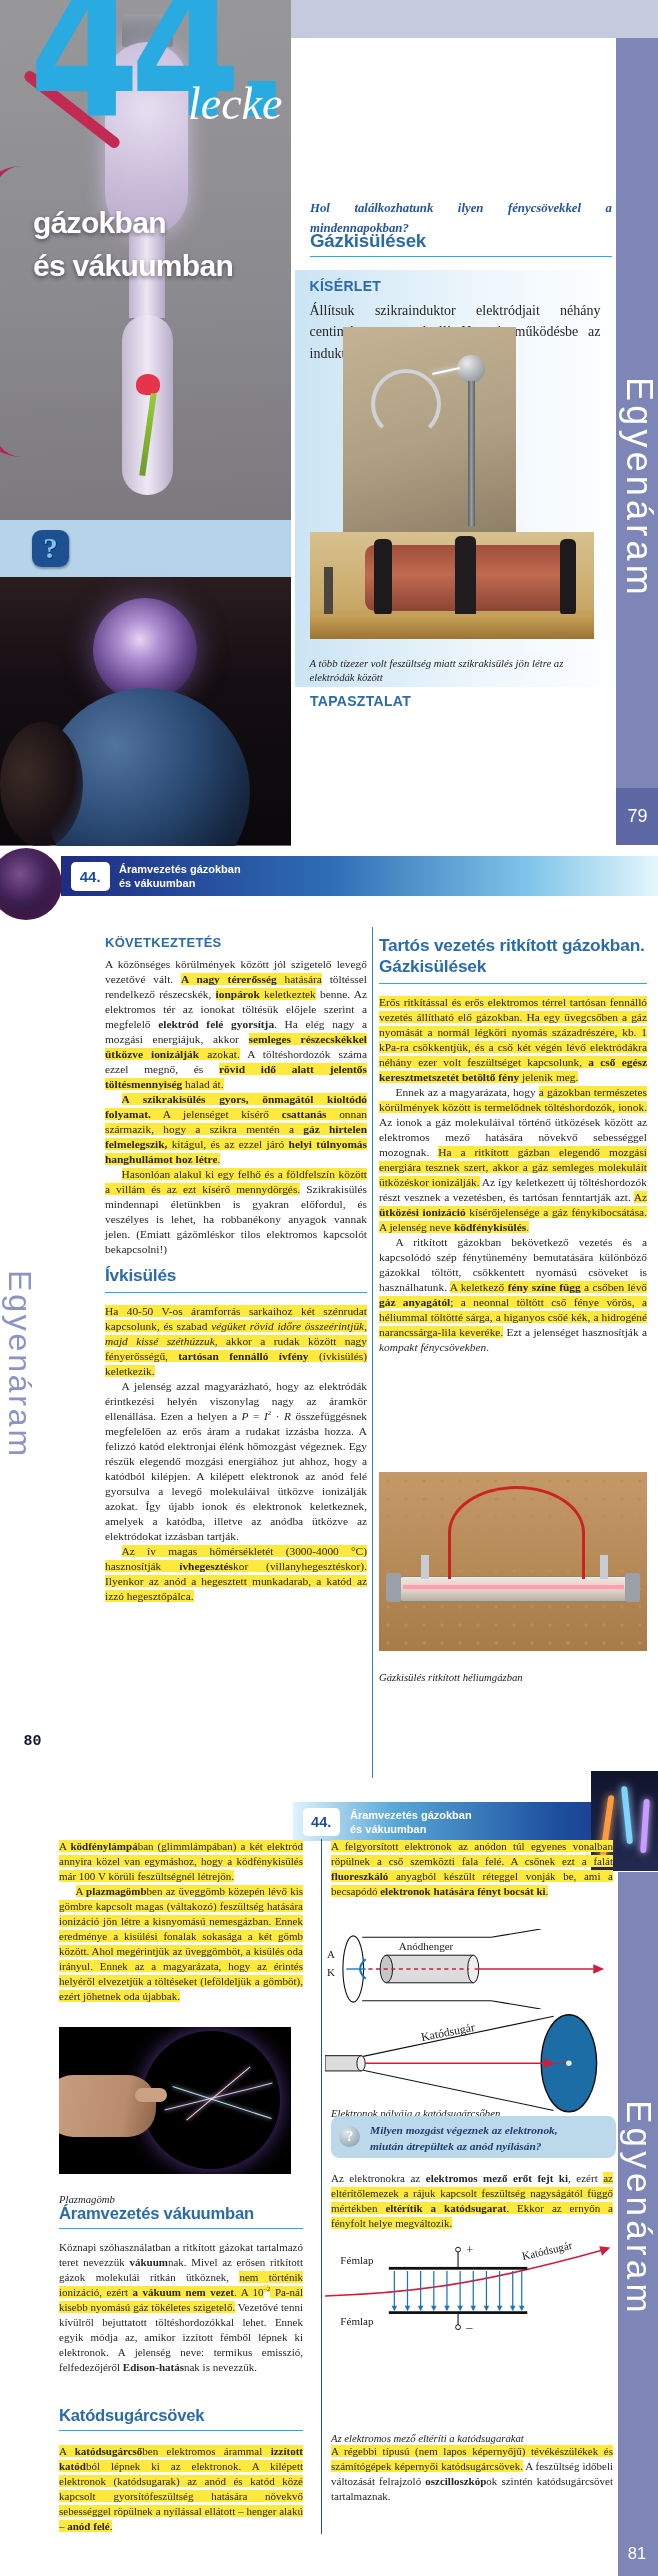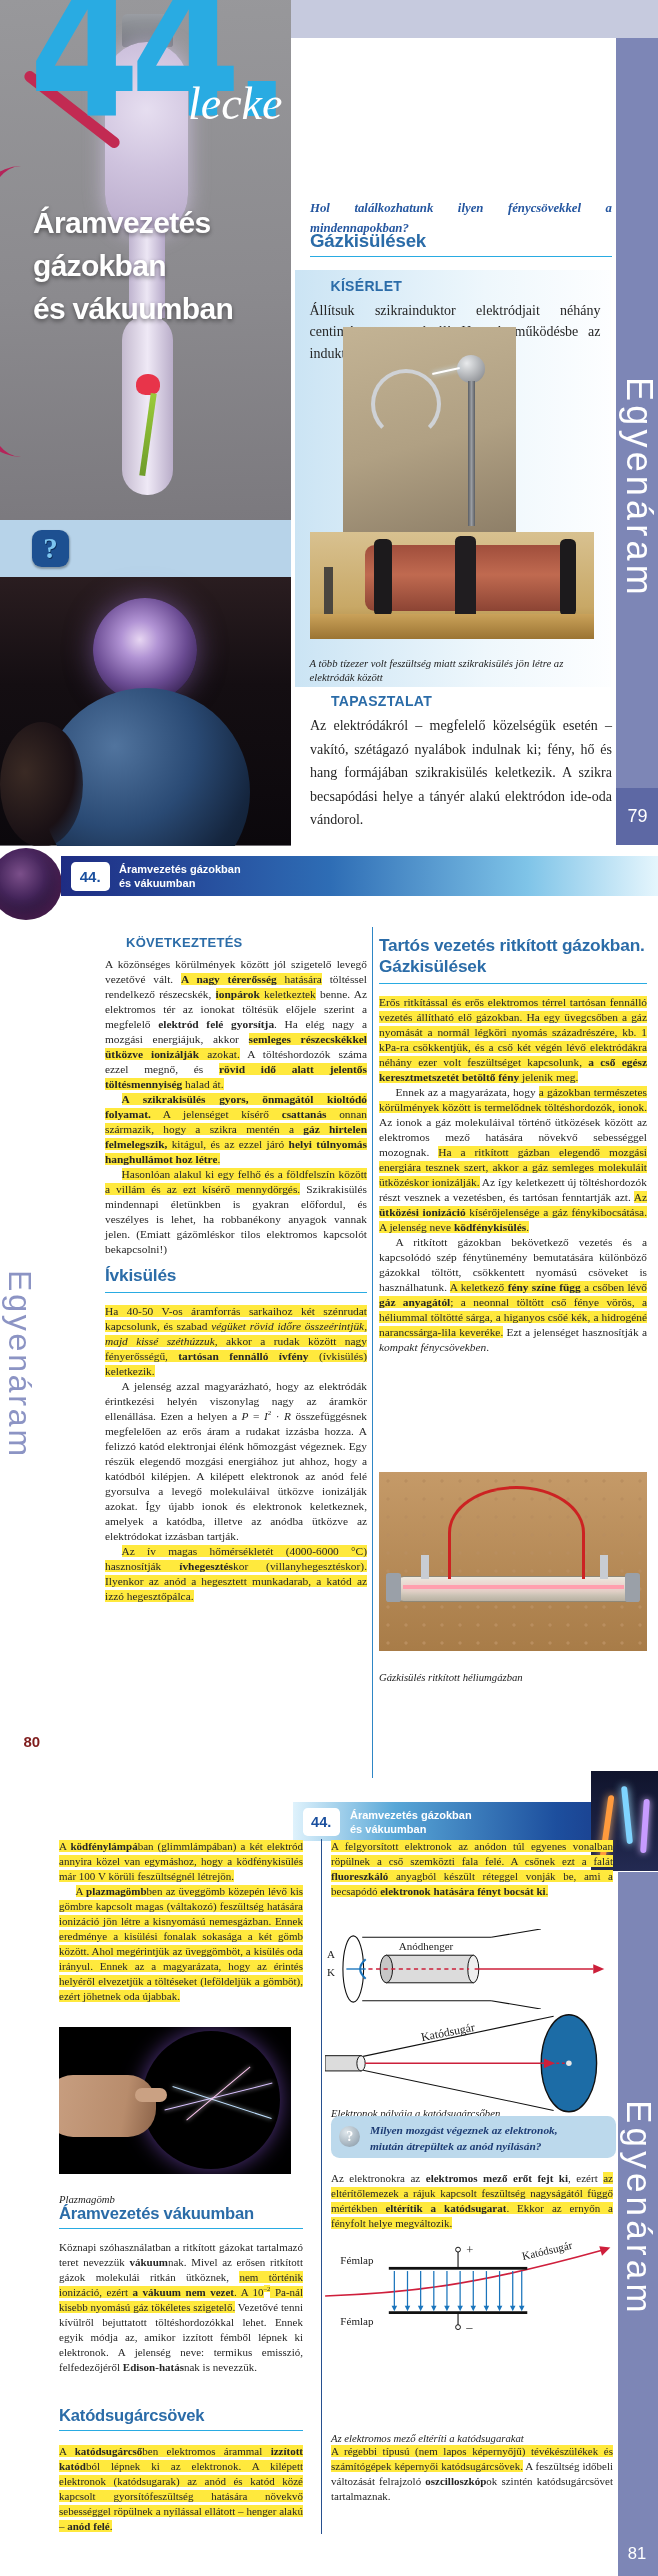--- a/index.html
+++ b/index.html
@@ -14,21 +14,21 @@
   
   .para{text-align:justify;margin:0;}
   .s1txt{font-size:14px;line-height:23.5px;}
   .s2txt{font-size:11.4px;line-height:15px;}
   .s3txt{font-size:11px;line-height:15px;}
   .ind{text-indent:16.6px;}
   
   .h2{font-family:"Liberation Sans",sans-serif;font-weight:700;color:#2b6ca8;
       letter-spacing:-0.2px;transform-origin:left;}
   .rule{border-bottom:1.4px solid #29abe2;}
-  .lbl{font-family:"Liberation Sans",sans-serif;font-weight:700;color:#2b6ca8;letter-spacing:0.3px;margin-left:21px;}
+  .lbl{font-family:"Liberation Sans",sans-serif;font-weight:700;color:#2b6ca8;letter-spacing:0.3px;}
   .cap{font-style:italic;font-size:10.7px;line-height:14px;color:#1c1c1c;}
   
   .vword{writing-mode:vertical-rl;font-family:"Liberation Sans",sans-serif;color:#fff;letter-spacing:4.2px;}
   
   .stripbox{background:#fff;border-radius:4.8px;display:flex;align-items:center;justify-content:center;
             font-family:"Liberation Sans",sans-serif;font-weight:700;color:#1a4f9e;}
   .striptitle{font-family:"Liberation Sans",sans-serif;font-weight:700;color:#fff;font-size:11px;line-height:14px;}
   
   .qtext{font-style:italic;font-weight:bold;color:#1d3c74;}
   svg text{font-family:"Liberation Serif",serif;fill:#222;}
@@ -45,21 +45,20 @@
     <div class="abs" style="left:122px;top:315px;width:51px;height:180px;border-radius:25px;background:linear-gradient(90deg,#c4bacf,#efe9f6 50%,#b9adc9);"></div>
     <div class="abs" style="left:136px;top:374px;width:23.5px;height:21px;background:#e8344a;border-radius:50% 50% 40% 40%;"></div>
     <div class="abs" style="left:145px;top:393px;width:5.5px;height:83px;background:linear-gradient(#9acb3a,#6f9c2a);transform:rotate(8deg);"></div>
     <div class="abs" style="left:12.5px;top:104px;width:118px;height:11px;background:#c22a52;border-radius:5.5px;transform:rotate(38deg);"></div>
     <div class="abs" style="left:-21px;top:166px;width:83px;height:291px;border-left:11px solid #b5245a;border-radius:42px;"></div>
 
     <div class="abs" style="left:29px;top:-40px;font-family:'DejaVu Sans',sans-serif;font-weight:bold;font-size:185px;line-height:185px;color:#29abe2;letter-spacing:-11px;transform:scaleX(.86);transform-origin:left;">44.</div>
     <div class="abs" style="left:188px;top:77px;font-size:46px;font-style:italic;color:#fff;font-family:'Liberation Serif',serif;">lecke</div>
 
     <div class="abs" style="left:33px;top:201px;font-family:'Liberation Sans',sans-serif;font-weight:700;font-size:30px;line-height:43px;color:#fff;text-shadow:0 2.1px 4.2px rgba(0,0,0,.45);letter-spacing:-0.7px;">
-      <div>Áramvezetés</div>
       <div>gázokban</div>
       <div>és vákuumban</div>
     </div>
 
     <div class="abs" style="left:0;top:520px;width:291px;height:57px;background:#b7d3e9;">
       <div class="abs" style="left:32px;top:9.7px;width:37px;height:37px;background:#1d5091;border-radius:9.7px;display:flex;align-items:center;justify-content:center;box-shadow:0.7px 1.4px 2.1px rgba(0,0,0,.3);">
         <span style="color:#7cc4ef;font-size:29px;font-weight:bold;font-family:'Liberation Serif',serif;text-shadow:0.7px 0.7px 0 #0d2c57;">?</span>
       </div>
     </div>
 
@@ -100,46 +99,45 @@
       <div class="abs" style="left:64px;top:7px;width:18px;height:77px;background:#1c1a1c;border-radius:5.5px;"></div>
       <div class="abs" style="left:145px;top:4.2px;width:21px;height:83px;background:#201d20;border-radius:5.5px;"></div>
       <div class="abs" style="left:250px;top:7px;width:16.6px;height:77px;background:#1c1a1c;border-radius:5.5px;"></div>
       <div class="abs" style="left:14px;top:35px;width:9.7px;height:55px;background:#4a463f;"></div>
       <div class="abs" style="left:0;top:82px;width:284px;height:25px;background:linear-gradient(#caa25a,#9b7433);"></div>
     </div>
     <p class="cap abs" style="left:14.5px;top:375px;width:277px;">A több tízezer volt feszültség miatt szikrakisülés jön létre az elektródák között</p>
   </div>
 
   <div class="lbl abs" style="left:310px;top:693px;font-size:14px;">TAPASZTALAT</div>
-  <p class="para abs s1txt" style="left:310px;top:714px;width:302px;">Az elektródákról – megfelelő közelségük esetén – vakító, szétágazó nyalábok indulnak ki; fény, hő és hang formájában szikrakisülés keletkezik. A szikra becsapódási helye a tányér alakú elektródon ide-oda vándorol.</p>
 
   <div class="abs" style="left:-9.7px;top:848px;width:72px;height:72px;border-radius:50%;background:radial-gradient(circle at 42% 36%,#7b4f8a 0%,#46265c 38%,#1d0f2c 70%,#0c0714 100%);box-shadow:inset -4.2px -5.5px 12.5px rgba(220,80,200,.25);"></div>
   <div class="abs" style="left:61px;top:856px;width:598px;height:40px;background:linear-gradient(90deg,#1e2c83 0%,#2e6db5 45%,#7fc4e8 78%,#e6f6fd 100%);">
     <div class="stripbox abs" style="left:9.7px;top:5.5px;width:39px;height:29px;font-size:15px;">44.</div>
     <div class="striptitle abs" style="left:58px;top:6.2px;">
       <div>Áramvezetés gázokban</div>
       <div>és vákuumban</div>
     </div>
   </div>
 
   <div class="vword abs" style="left:1.4px;top:1270px;font-size:32px;color:#8c94c4;letter-spacing:2.8px;">Egyenáram</div>
-  <div class="abs" style="left:23.5px;top:1733px;font-family:Liberation Sans, sans-serif;font-size:15px;font-weight:bold;color:#7f1d1d;">80</div>
+  <div class="abs" style="left:23.5px;top:1733px;font-family:Liberation Mono, monospace;font-size:15px;font-weight:bold;color:#0f172a;">80</div>
 
   <div class="abs" style="left:372px;top:927px;width:1.4px;height:851px;background:#2e86c5;"></div>
 
   <div class="abs" style="left:105px;top:935px;width:262px;">
     <div class="lbl" style="font-size:13px;margin-bottom:7px;">KÖVETKEZTETÉS</div>
     <p class="para s2txt"><span>A közönséges körülmények között jól szigetelő levegő vezetővé vált. </span><span class="hl b">A nagy térerősség</span><span class="hl"> hatására</span><span> töltéssel rendelkező részecskék, </span><span class="hl b">ionpárok</span><span class="hl"> keletkeztek</span><span> benne. Az elektromos tér az ionokat töltésük előjele szerint a megfelelő </span><span class="b">elektród felé gyorsítja</span><span>. Ha elég nagy a mozgási energiájuk, akkor </span><span class="hl b">semleges részecskékkel ütközve ionizálják</span><span class="hl"> azokat.</span><span> A töltéshordozók száma ezzel megnő, és </span><span class="hl b">rövid idő alatt jelentős töltésmennyiség</span><span class="hl"> halad át.</span></p>
     <p class="para s2txt ind"><span class="hl b">A szikrakisülés gyors, önmagától kioltódó folyamat.</span><span class="hl"> A jelenséget kísérő </span><span class="hl b">csattanás</span><span class="hl"> onnan származik, hogy a szikra mentén a </span><span class="hl b">gáz hirtelen felmelegszik,</span><span class="hl"> kitágul, és az ezzel járó </span><span class="hl b">helyi túlnyomás hanghullámot hoz létre</span><span class="hl">.</span></p>
     <p class="para s2txt ind"><span class="hl">Hasonlóan alakul ki egy felhő és a földfelszín között a villám és az ezt kísérő mennydörgés.</span><span> Szikrakisülés mindennapi életünkben is gyakran előfordul, és veszélyes is lehet, ha robbanékony anyagok vannak jelen. (Emiatt gázömléskor tilos elektromos kapcsolót bekapcsolni!)</span></p>
     <div class="h2" style="font-size:17.3px;margin-top:8px;">Ívkisülés</div>
     <div class="rule" style="margin:5.5px 0 11px 0;"></div>
     <p class="para s2txt"><span class="hl">Ha 40-50 V-os áramforrás sarkaihoz két szénrudat kapcsolunk, és szabad </span><span class="hl i">végüket rövid időre összeérintjük, majd kissé széthúzzuk</span><span class="hl">, akkor a rudak között nagy fényerősségű, </span><span class="hl b">tartósan fennálló ívfény</span><span class="hl"> (ívkisülés) keletkezik.</span></p>
     <p class="para s2txt ind"><span>A jelenség azzal magyarázható, hogy az elektródák érintkezési helyén viszonylag nagy az áramkör ellenállása. Ezen a helyen a </span><span class="i">P</span><span> = </span><span class="i">I</span><span class="sup">2</span><span> · </span><span class="i">R</span><span> összefüggésnek megfelelően az erős áram a rudakat izzásba hozza. A felizzó katód elektronjai élénk hőmozgást végeznek. Egy részük elegendő mozgási energiához jut ahhoz, hogy a katódból kilépjen. A kilépett elektronok az anód felé gyorsulva a levegő molekuláival ütközve ionizálják azokat. Így újabb ionok és elektronok keletkeznek, amelyek a katódba, illetve az anódba ütközve az elektródokat izzásban tartják.</span></p>
-    <p class="para s2txt ind"><span class="hl">Az ív magas hőmérsékletét (4000-6000 °C) hasznosítják </span><span class="hl b">ívhegesztés</span><span class="hl">kor (villanyhegesztéskor). Ilyenkor az anód a hegesztett munkadarab, a katód az izzó hegesztőpálca.</span></p>
+    <p class="para s2txt ind"><span class="hl">Az ív magas hőmérsékletét (3000-4000 °C) hasznosítják </span><span class="hl b">ívhegesztés</span><span class="hl">kor (villanyhegesztéskor). Ilyenkor az anód a hegesztett munkadarab, a katód az izzó hegesztőpálca.</span></p>
   </div>
 
   <div class="abs" style="left:379px;top:935px;width:268px;">
     <div class="h2" style="font-size:17.3px;line-height:21px;">
       <div>Tartós vezetés ritkított gázokban.</div>
       <div>Gázkisülések</div>
     </div>
     <div class="rule" style="margin:5.5px 0 11px 0;"></div>
     <p class="para s2txt"><span class="hl">Erős ritkítással és erős elektromos térrel tartósan fennálló vezetés állítható elő gázokban. Ha egy üvegcsőben a gáz nyomását a normál légköri nyomás századrészére, kb. 1 kPa-ra csökkentjük, és a cső két végén lévő elektródákra néhány ezer volt feszültséget kapcsolunk, </span><span class="hl b">a cső egész keresztmetszetét betöltő fény</span><span class="hl"> jelenik meg.</span></p>
     <p class="para s2txt ind"><span>Ennek az a magyarázata, hogy </span><span class="hl">a gázokban természetes körülmények között is termelődnek töltéshordozók, ionok.</span><span> Az ionok a gáz molekuláival történő ütközések között az elektromos mező hatására növekvő sebességgel mozognak. </span><span class="hl">Ha a ritkított gázban elegendő mozgási energiára tesznek szert, akkor a gáz semleges molekuláit ütközéskor ionizálják.</span><span> Az így keletkezett új töltéshordozók részt vesznek a vezetésben, és tartósan fenntartják azt. </span><span class="hl">Az </span><span class="hl b">ütközési ionizáció</span><span class="hl"> kísérőjelensége a gáz fénykibocsátása. A jelenség neve </span><span class="hl b">ködfénykisülés</span><span class="hl">.</span></p>

